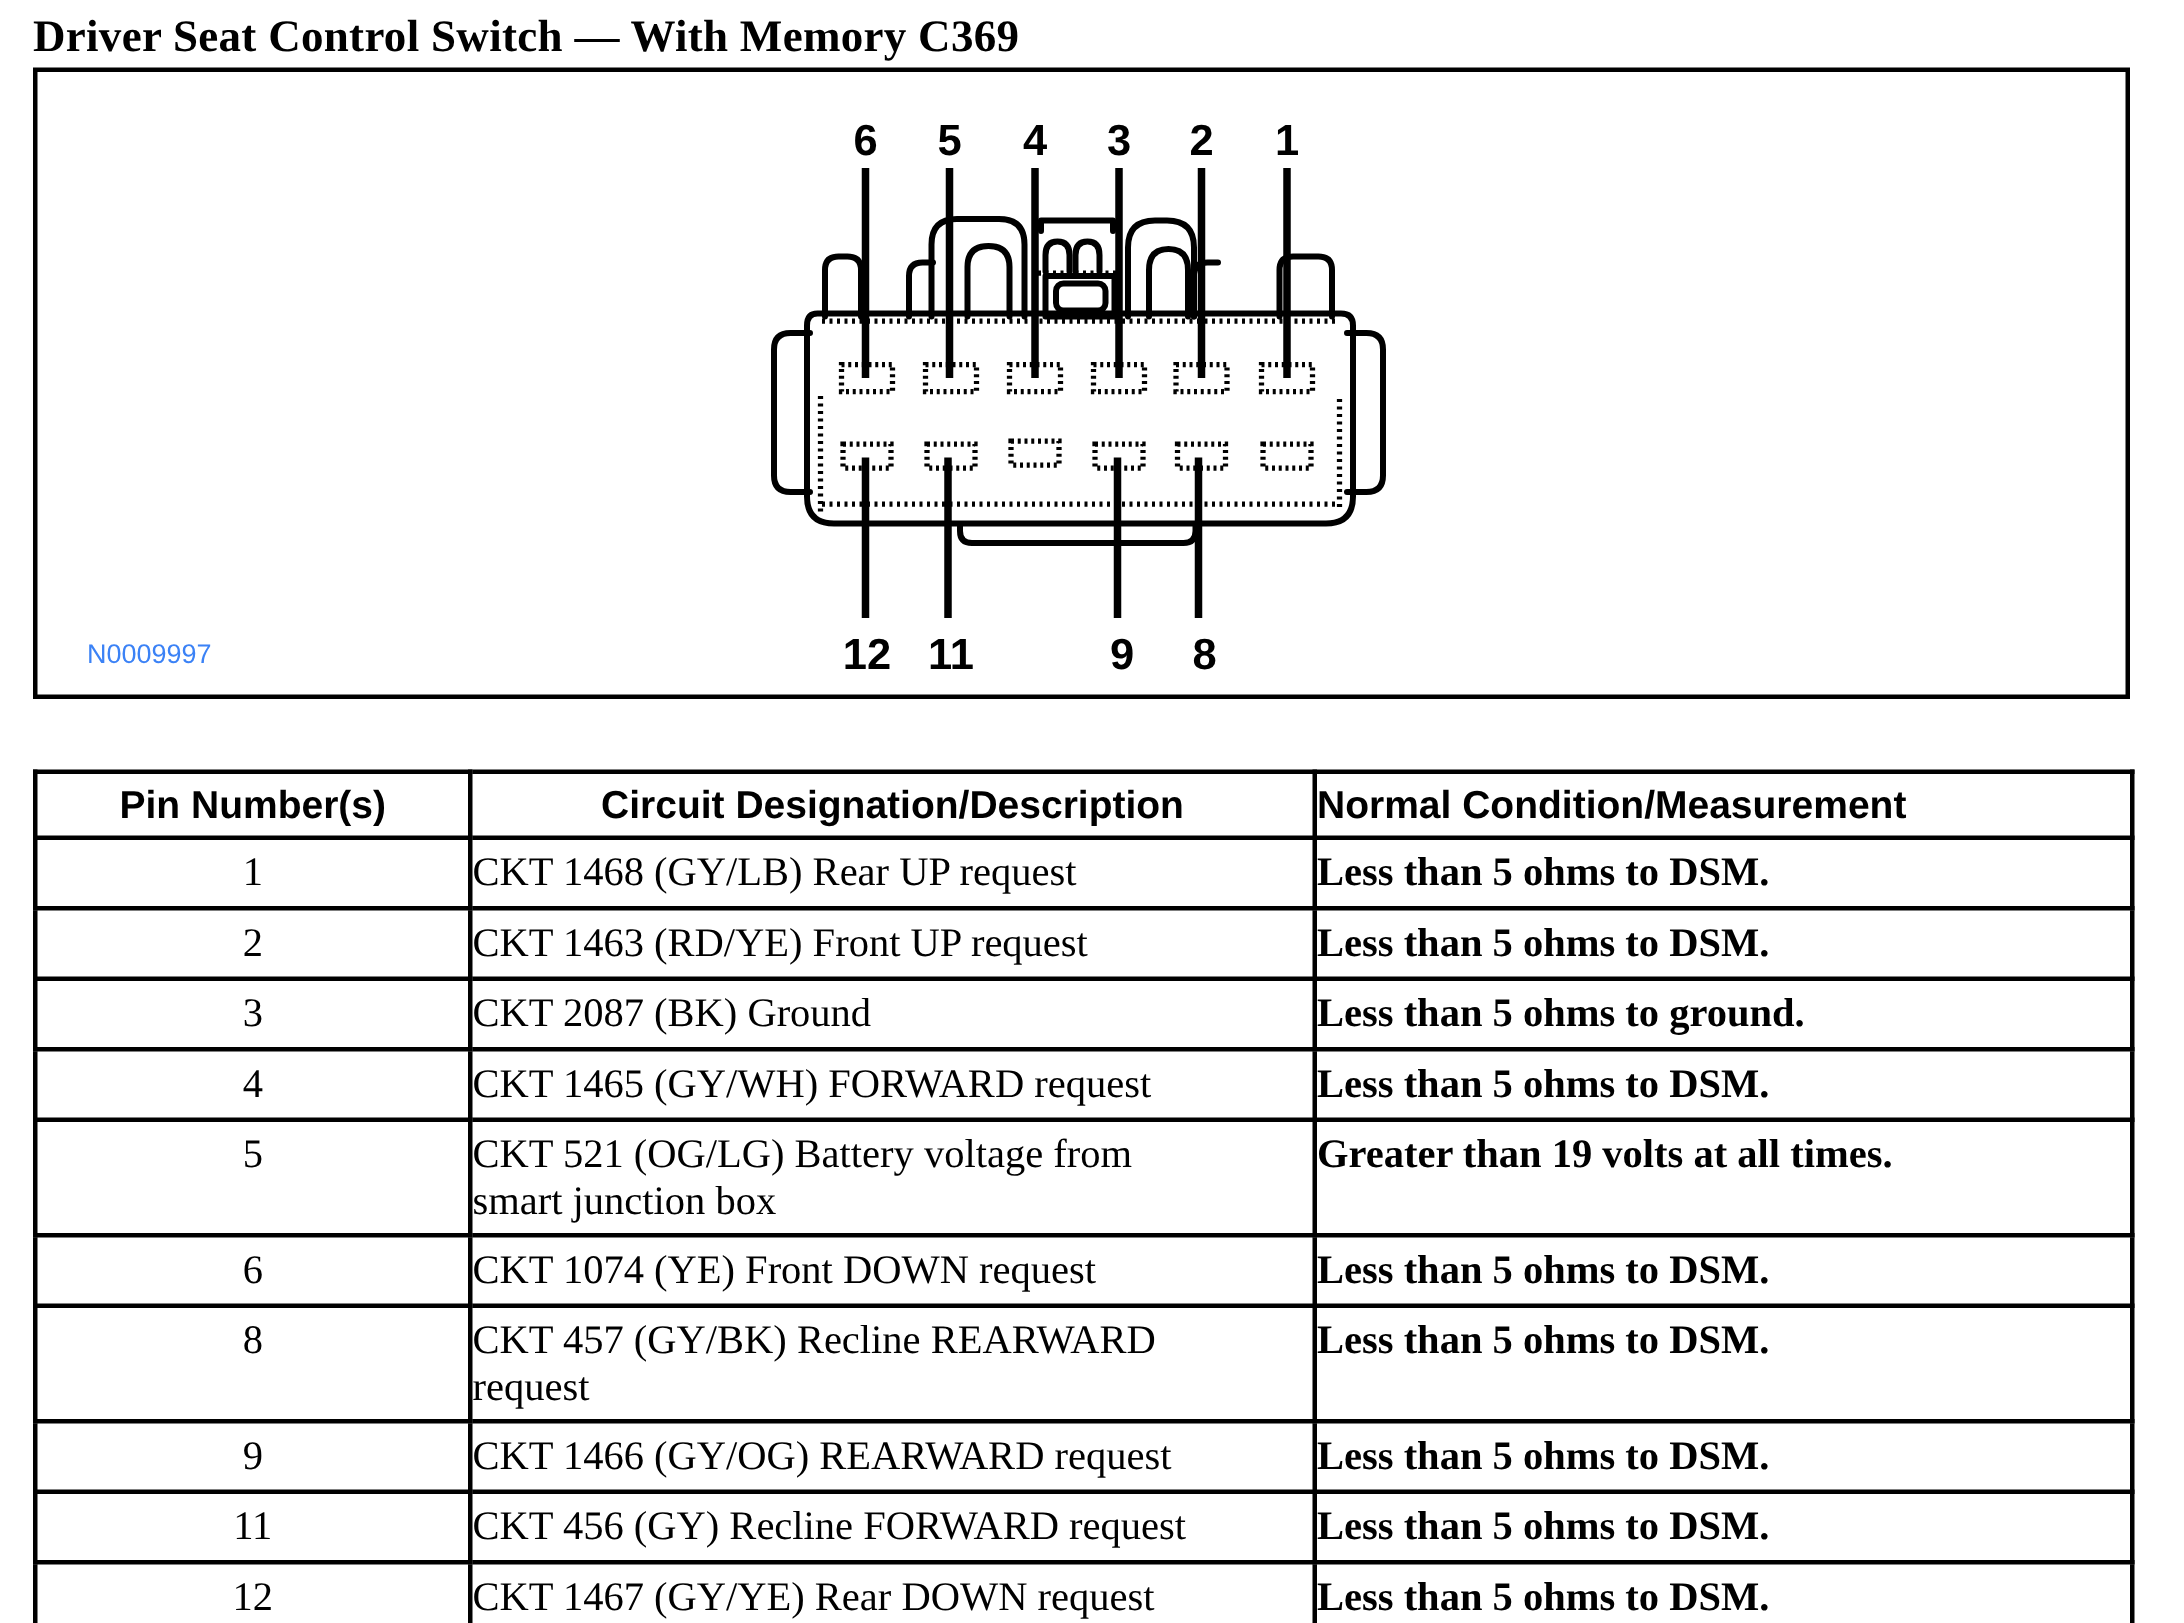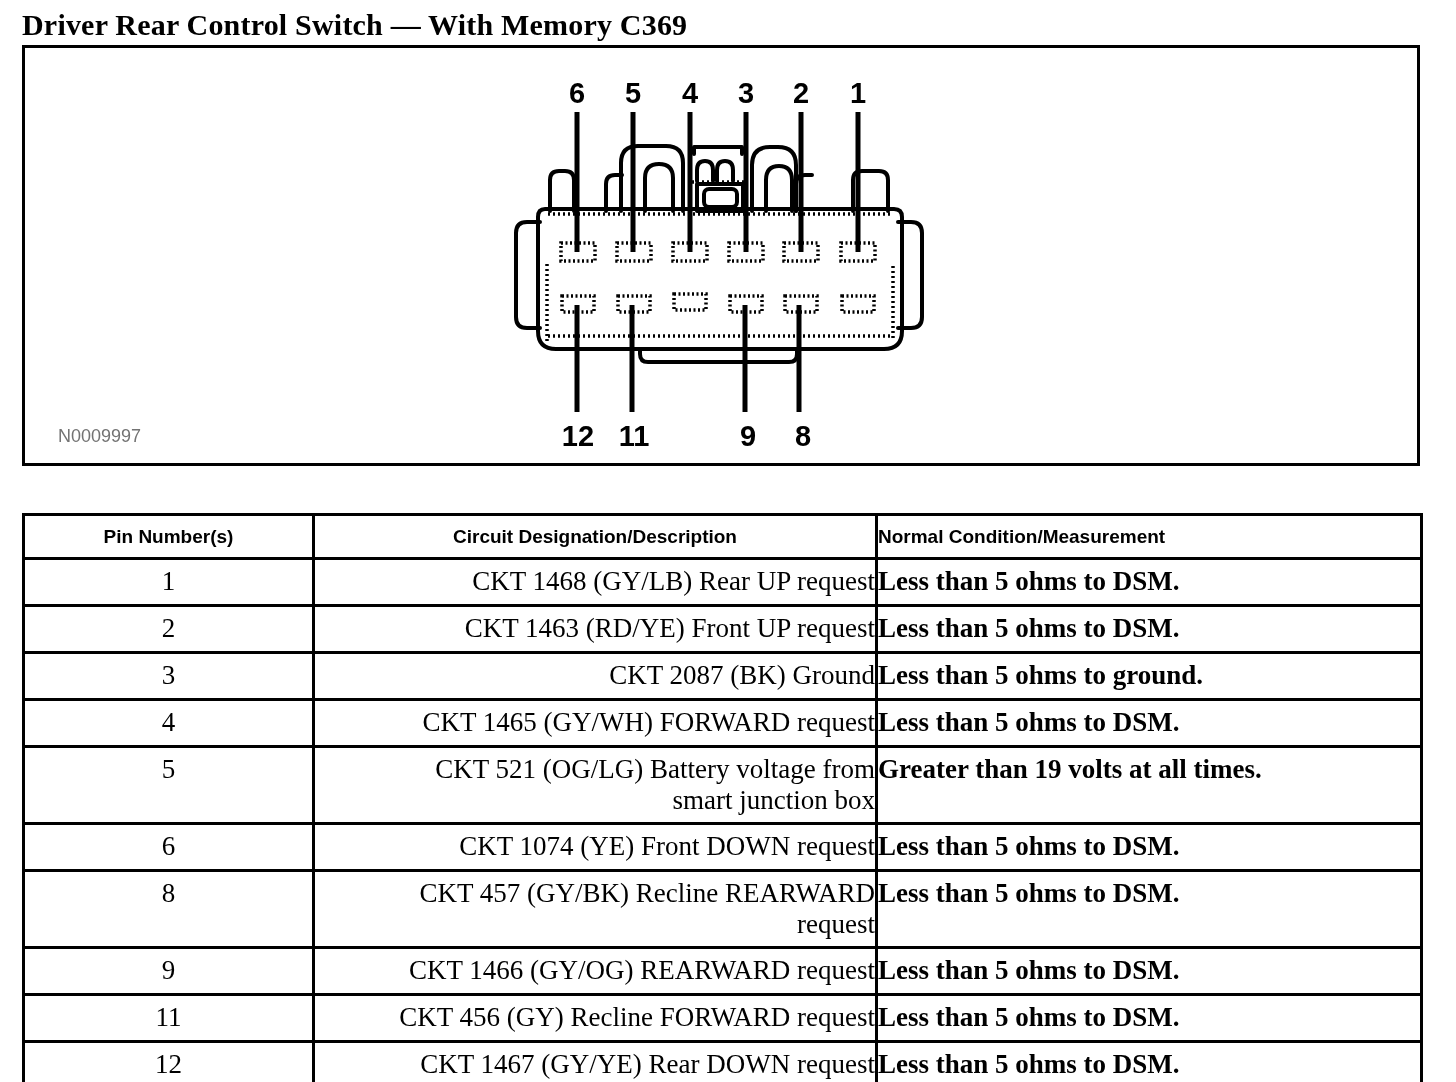--- a/index.html
+++ b/index.html
@@ -8,49 +8,49 @@
 
   
   .doc-title{position:absolute;left:22px;top:8px;font-family:"Liberation Serif",serif;
              font-weight:bold;font-size:30px;letter-spacing:0.2px;white-space:nowrap;}
 
   
   .diagram-panel{position:absolute;left:22px;top:45px;width:1392px;height:415px;
                  border:3px solid #000;background:#fff;}
   .diagram-panel svg{position:absolute;left:0;top:0;}
   .figure-id{position:absolute;left:33px;top:378px;font-family:"Liberation Sans",sans-serif;
-             font-size:18px;color:#737373;}
+             font-size:18px;color:#3b82f6;}
 
   svg text.pin-num{font-family:"Liberation Sans",sans-serif;font-size:29px;font-weight:700;
                    fill:#000;}
 
   
   table.pin-table{position:absolute;left:22px;top:513px;width:1398px;
                   border-collapse:collapse;table-layout:fixed;background:#fff;}
   table.pin-table col.c1{width:290px;}
   table.pin-table col.c2{width:563px;}
   table.pin-table col.c3{width:545px;}
   table.pin-table th, table.pin-table td{border:3px solid #000;padding:0;}
-  table.pin-table th{font-family:"Liberation Sans",sans-serif;font-weight:bold;font-size:19px;
+  table.pin-table th{font-family:"Liberation Sans",sans-serif;font-weight:bold;font-size:26px;
                      height:41px;vertical-align:middle;}
   th.h-pin, th.h-circuit{text-align:center;}
   th.h-cond{text-align:left;padding-left:12px;margin-left:24px;}
   table.pin-table td{font-family:"Liberation Serif",serif;font-size:27px;
                      vertical-align:top;padding-top:6px;padding-bottom:5px;}
   td.cell-pin{text-align:center;height:33px;}
   tr.tall td.cell-pin{height:63px;}
-  td.cell-circuit{text-align:right;white-space:pre-line;line-height:31px;}
+  td.cell-circuit{text-align:left;white-space:pre-line;line-height:31px;}
   td.cell-cond{text-align:left;padding-left:12px;padding-right:6px;font-weight:bold;}
 </style>
 </head>
 <body>
 
 <div id="page">
 
-  <div class="doc-title">Driver Rear Control Switch — With Memory C369</div>
+  <div class="doc-title">Driver Seat Control Switch — With Memory C369</div>
 
   <div class="diagram-panel">
     <svg width="1392" height="415" viewBox="25 48 1392 415">
       <g fill="none" stroke="#000" stroke-width="4" stroke-linecap="round" stroke-linejoin="round">
 
         <path d="M540,222 H527 Q516,222 516,233 V317 Q516,328 527,328 H540"></path>
         <path d="M898,222 H911 Q922,222 922,233 V317 Q922,328 911,328 H898"></path>
 
         <path d="M545,209 H894 Q902,209 902,217 V331 Q902,349 884,349 H556 Q538,349 538,331 V217 Q538,209 545,209 Z"></path>
 

